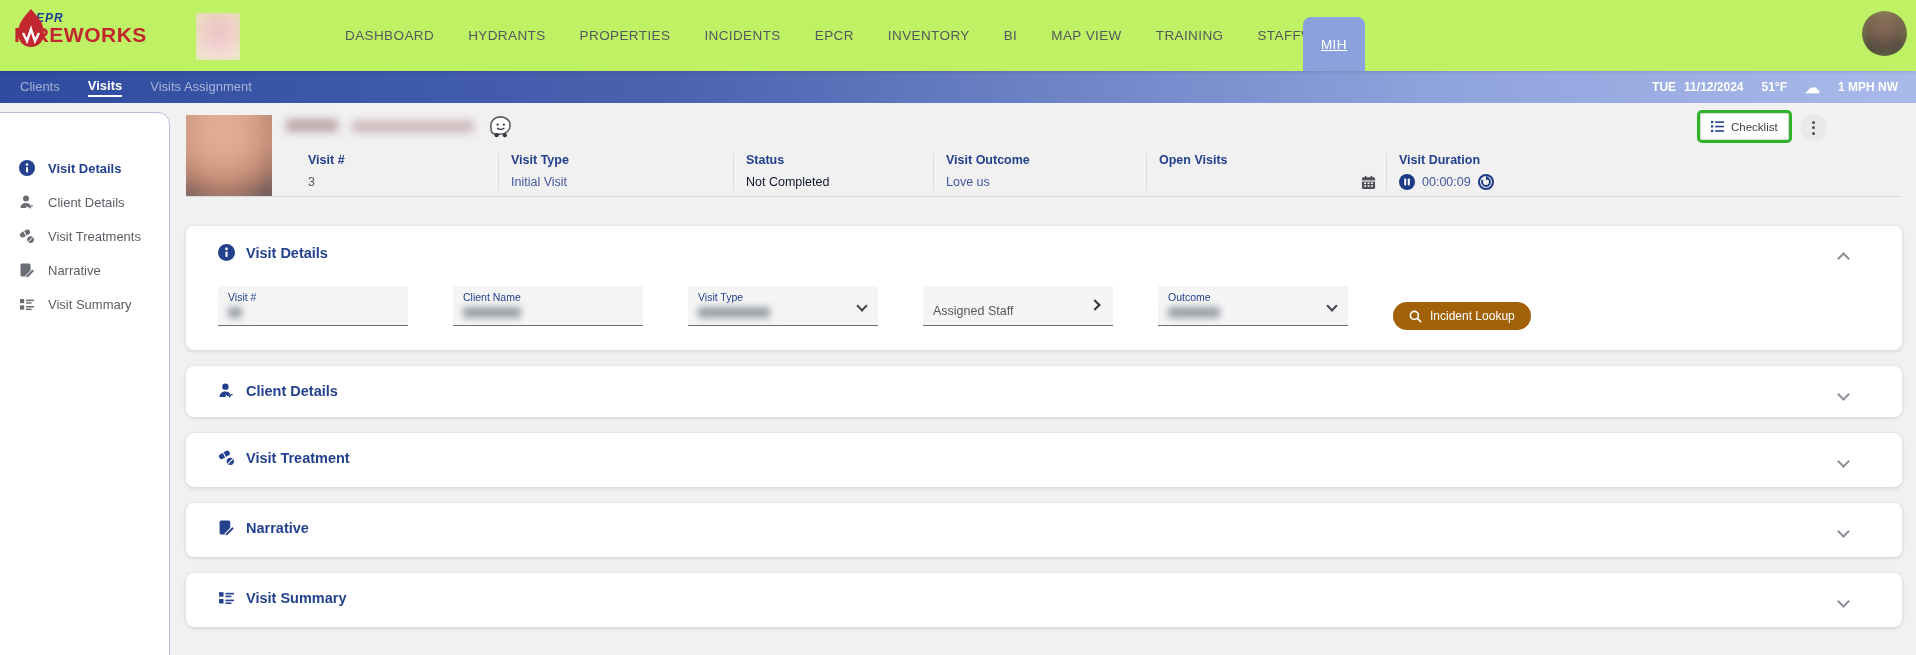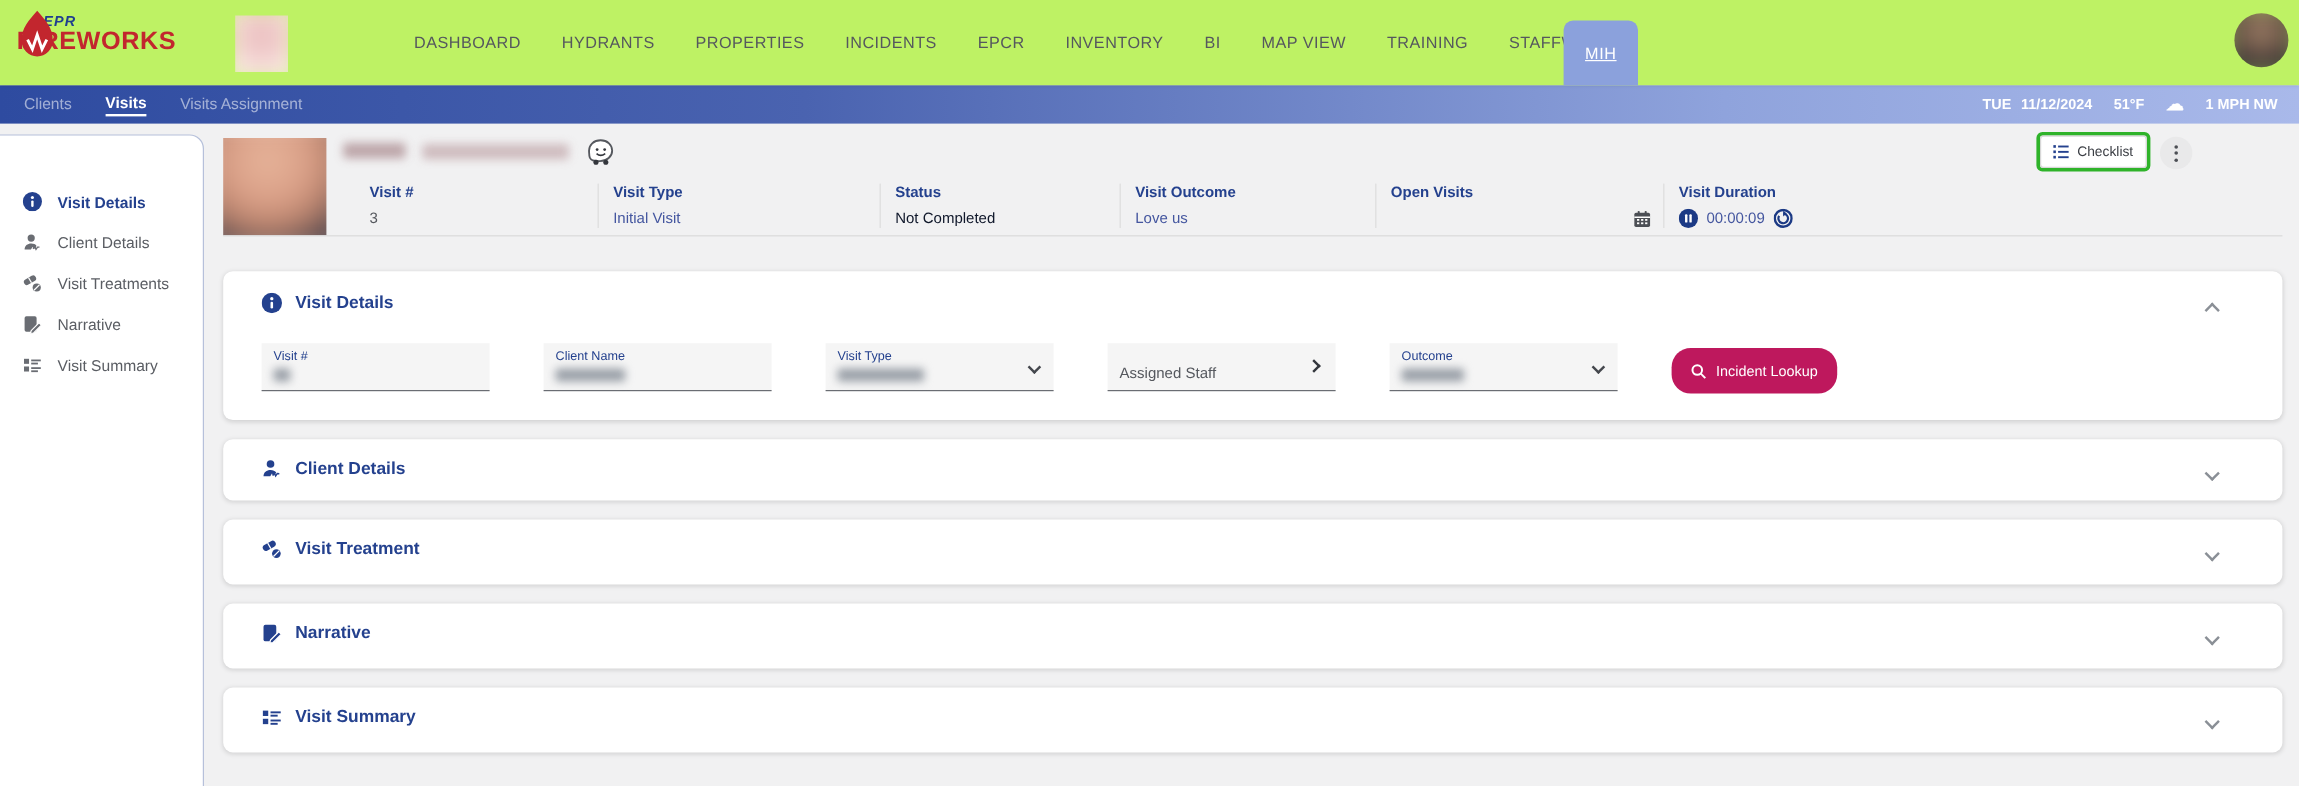--- a/index.html
+++ b/index.html
@@ -74,21 +74,21 @@
 
   .vd-card { top:226px; height:124px; }
   .fields { position:absolute; left:32px; top:60px; display:flex; gap:45px; align-items:flex-start; }
   .field { width:190px; height:40px; background:#f5f5f5; border-bottom:1px solid #6a6d73; position:relative; padding:5px 8px 0 10px; cursor:text; }
   .field-label { font-size:10.5px; color:#24418e; }
   .val-blur { width:58px; height:11px; background:#9aa0a8; border-radius:2px; filter:blur(3.5px); margin-top:4px; }
   .dd-chev { position:absolute; right:12px; top:16px; width:8px; height:8px; border-right:2px solid #44474d; border-bottom:2px solid #44474d; transform:rotate(45deg); }
   .staff-field { display:flex; align-items:center; }
   .staff-label { font-size:12.5px; color:#55585e; margin-top:6px; }
   .rt-chev { position:absolute; right:14px; top:15px; width:8px; height:8px; border-right:2.4px solid #33363c; border-bottom:2.4px solid #33363c; transform:rotate(-45deg); }
-  .lookup-btn { height:38px; margin-top:4px; background:#be185d; color:#fff; border:none; border-radius:16px; padding:0 16px; font-size:12px; font-family:"Liberation Sans",sans-serif; display:flex; align-items:center; gap:8px; cursor:pointer; white-space:nowrap; }
+  .lookup-btn { height:28px; margin-top:16px; background:#a16207; color:#fff; border:none; border-radius:16px; padding:0 16px; font-size:12px; font-family:"Liberation Sans",sans-serif; display:flex; align-items:center; gap:8px; cursor:pointer; white-space:nowrap; }
   .search-ic { width:13px; height:13px; }
 
   .c1 { top:366px; height:51px; }
   .c2 { top:433px; height:54px;padding-left:36px; }
   .c3 { top:503px; height:54px; }
   .c4 { top:573px; height:54px; }
   .c1 .card-head,.c2 .card-head,.c3 .card-head,.c4 .card-head { top:16px; }
 </style>
 </head>
 <body>

